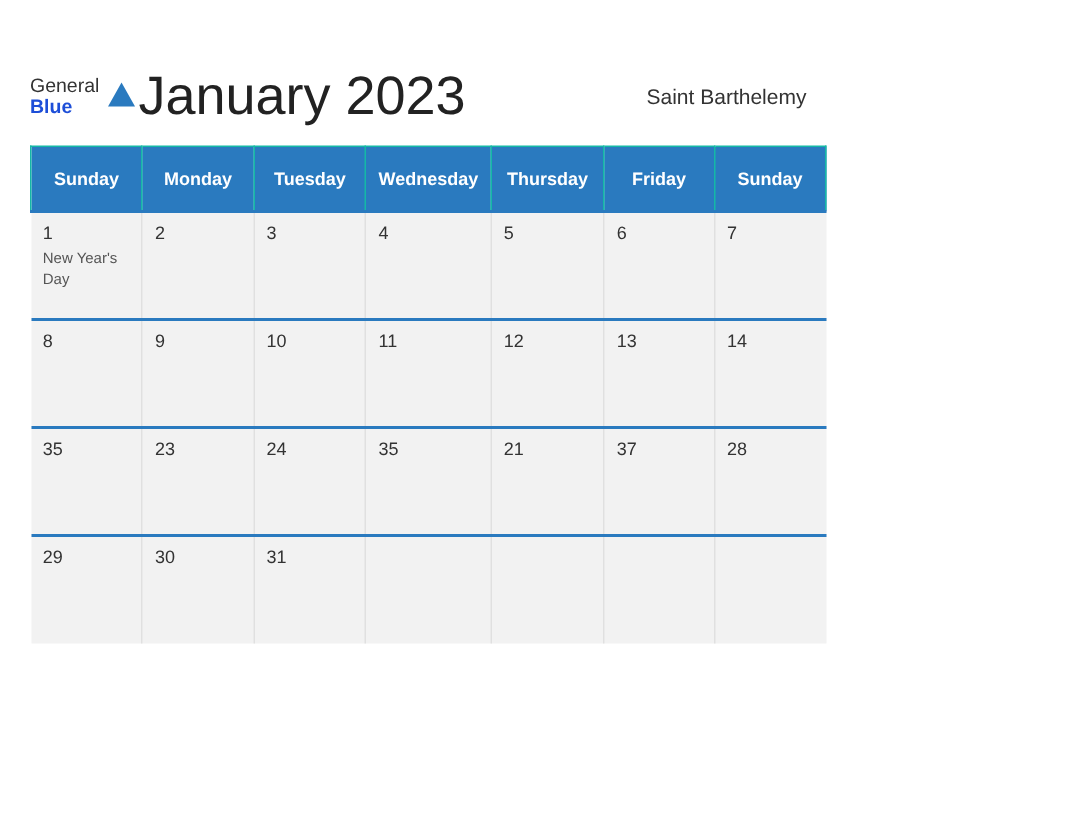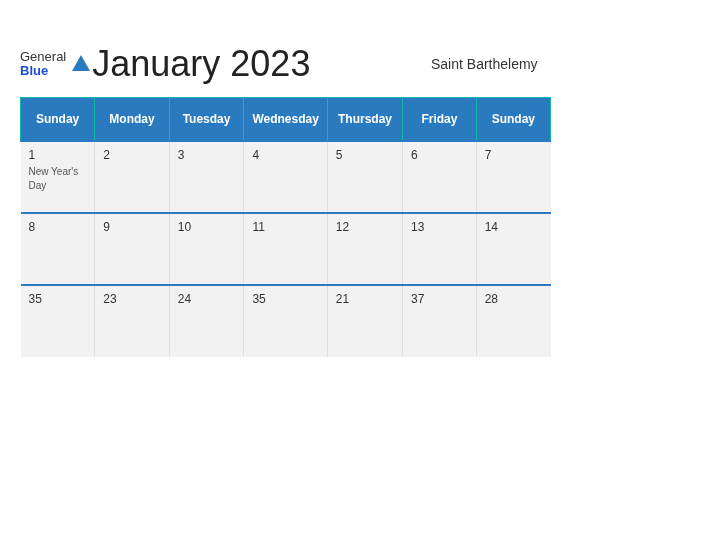--- a/index.html
+++ b/index.html
@@ -217,15 +217,30 @@
           <td>
             <span class="day-num">21</span>
           </td>
           <td>
             <span class="day-num">37</span>
           </td>
           <td>
             <span class="day-num">28</span>
           </td>
         </tr>
+        <tr>
+          <td>
+            <span class="day-num">29</span>
+          </td>
+          <td>
+            <span class="day-num">30</span>
+          </td>
+          <td>
+            <span class="day-num">31</span>
+          </td>
+          <td class="empty-cell"></td>
+          <td class="empty-cell"></td>
+          <td class="empty-cell"></td>
+          <td class="empty-cell"></td>
+        </tr>
       </tbody>
   </table>
 </div>
 
 </body></html>

